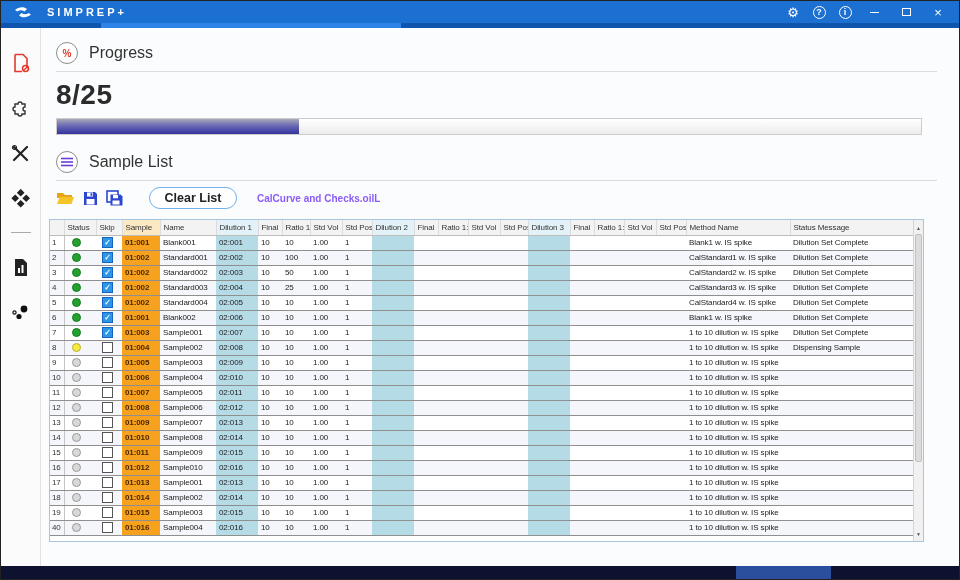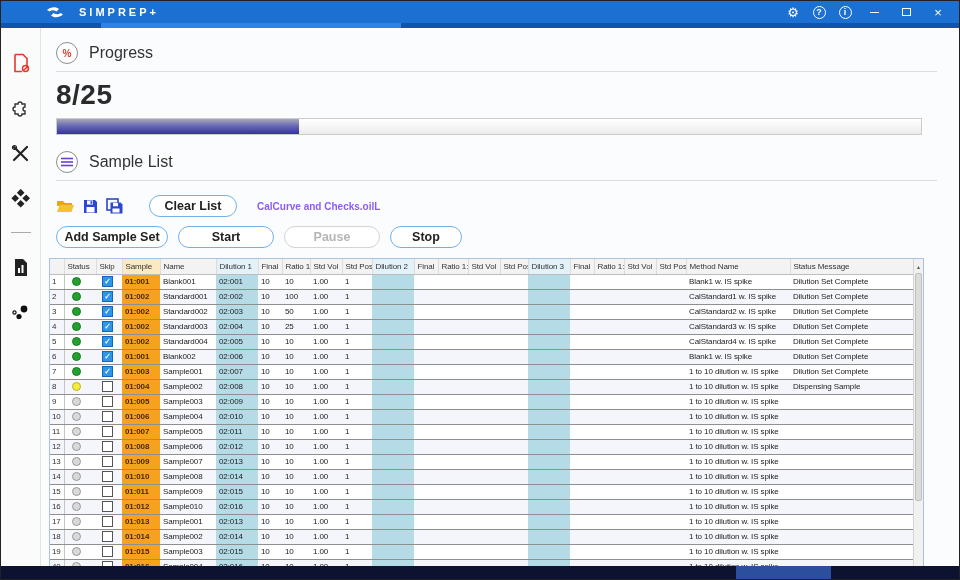--- a/index.html
+++ b/index.html
@@ -1,21 +1,21 @@
 <!DOCTYPE html>
 <html><head>
 <meta charset="utf-8">
 <style>
   * { box-sizing: border-box; margin: 0; padding: 0; }
   html,body { width:960px; height:580px; }
   body { font-family: "Liberation Sans", sans-serif; background:#e8e8e8; }
   .window { position:relative; width:960px; height:580px; background:#fbfcfd; overflow:hidden; border:1px solid #222; }
 
   
-  .titlebar { position:absolute; top:0; left:0; right:0; height:22px; background:#1c70d2; display:flex; align-items:center; color:#fff;padding-left:32px; }
+  .titlebar { position:absolute; top:0; left:0; right:0; height:22px; background:#1c70d2; display:flex; align-items:center; color:#fff; }
   .titlebar-accent { position:absolute; top:22px; left:0; right:0; height:5px; background:#0f55ae; }
   .titlebar-accent .seg { position:absolute; left:100px; width:300px; top:0; bottom:0; background:#2d83e8; }
   .logo { margin-left:12px; display:flex; align-items:center; }
   .app-title { margin-left:14px; font-size:11px; font-weight:bold; letter-spacing:3px; }
   .tb-right { margin-left:auto; display:flex; align-items:center; gap:6px; padding-right:8px; }
   .tb-icon { width:20px; height:20px; display:flex; align-items:center; justify-content:center; color:#fff; font-size:13px; cursor:pointer; }
   .tb-circle { width:13px; height:13px; border:1.3px solid #fff; border-radius:50%; display:flex; align-items:center; justify-content:center; font-size:9px; font-weight:bold; }
   .win-btn { width:26px; height:20px; display:flex; align-items:center; justify-content:center; }
   .min-glyph { width:9px; height:0; border-top:1.5px solid #fff; display:block; }
   .max-glyph { width:9px; height:8px; border:1.4px solid #fff; display:block; }
@@ -35,21 +35,21 @@
   .sec-title { font-size:16px; color:#333; }
   .sec-rule { border:none; border-top:1px solid #dcdcdc; margin:7px 0 0 0; width:881px; }
 
   
   .prog-count { font-size:28px; font-weight:bold; color:#2b2b2b; margin:7px 0 7px 0; letter-spacing:0.5px; }
   .prog-track { width:866px; height:17px; background:linear-gradient(#ffffff,#ececec); border:1px solid #cccccc; }
   .prog-fill { height:100%; background:linear-gradient(to bottom,#a9a9ba 0%,#6a6ab5 45%,#32329d 100%); }
 
   
   .sample-sec { margin-top:16px; }
-  .toolbar1 { display:flex; align-items:center; margin-top:14px; gap:8px; }
+  .toolbar1 { display:flex; align-items:center; margin-top:6px; gap:8px; }
   .file-icons { display:flex; align-items:center; gap:8px; margin-right:18px; }
   .file-icons .fi { cursor:pointer; display:flex; }
   .pill { border:1.6px solid #72b1e8; border-radius:13px; background:#fff; font-family:"Liberation Sans",sans-serif; font-size:12.5px; font-weight:bold; color:#222; padding:3px 0; cursor:pointer; text-align:center; }
   .pill.disabled { border-color:#d4d4d4; color:#b5b5b5; cursor:default; }
   .btn-clear { width:88px; }
   .btn-add { width:112px; }
   .btn-start { width:96px; }
   .btn-pause { width:96px; }
   .btn-stop { width:72px; }
   .file-name { color:#8b5cf6; font-size:10px; font-weight:bold; margin-left:12px; }
@@ -216,26 +216,20 @@
                   <path d="M4.5 4.5 h10 l2 2 v9 h-12 Z" fill="#2c46cf"></path>
                   <rect x="7" y="5" width="5" height="3.3" fill="#fff"></rect>
                   <rect x="6.5" y="10.5" width="7" height="4" fill="#fff"></rect>
                 </svg>
             </span>
           </span>
           <button class="pill btn-clear">Clear List</button>
           <span class="file-name">CalCurve and Checks.oilL</span>
         </div>
 
-        <div class="toolbar2">
-          <button class="pill btn-add">Add Sample Set</button>
-          <button class="pill btn-start">Start</button>
-          <button class="pill btn-pause disabled">Pause</button>
-          <button class="pill btn-stop">Stop</button>
-        </div>
 
         <div class="table-wrap">
           <table class="grid" id="grid">
             <colgroup id="grid-cols">
                 <col style="width: 14px;">
                 <col style="width: 32px;">
                 <col style="width: 26px;">
                 <col style="width: 38px;">
                 <col style="width: 56px;">
                 <col style="width: 42px;">

